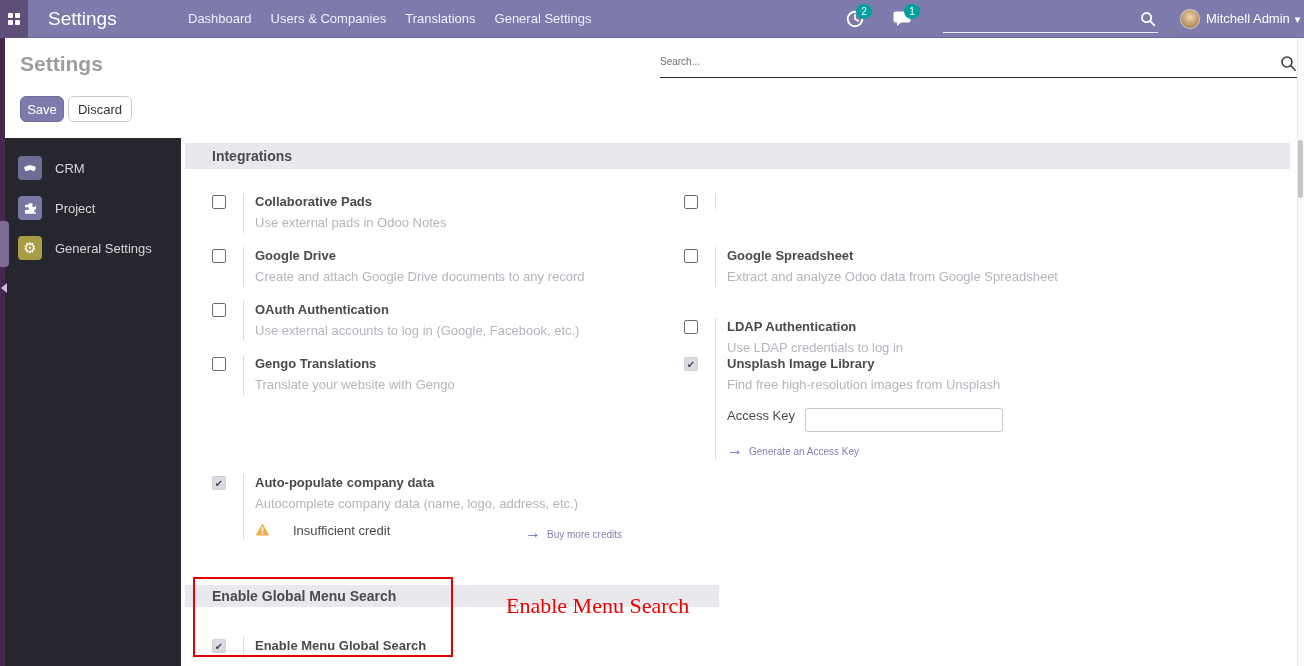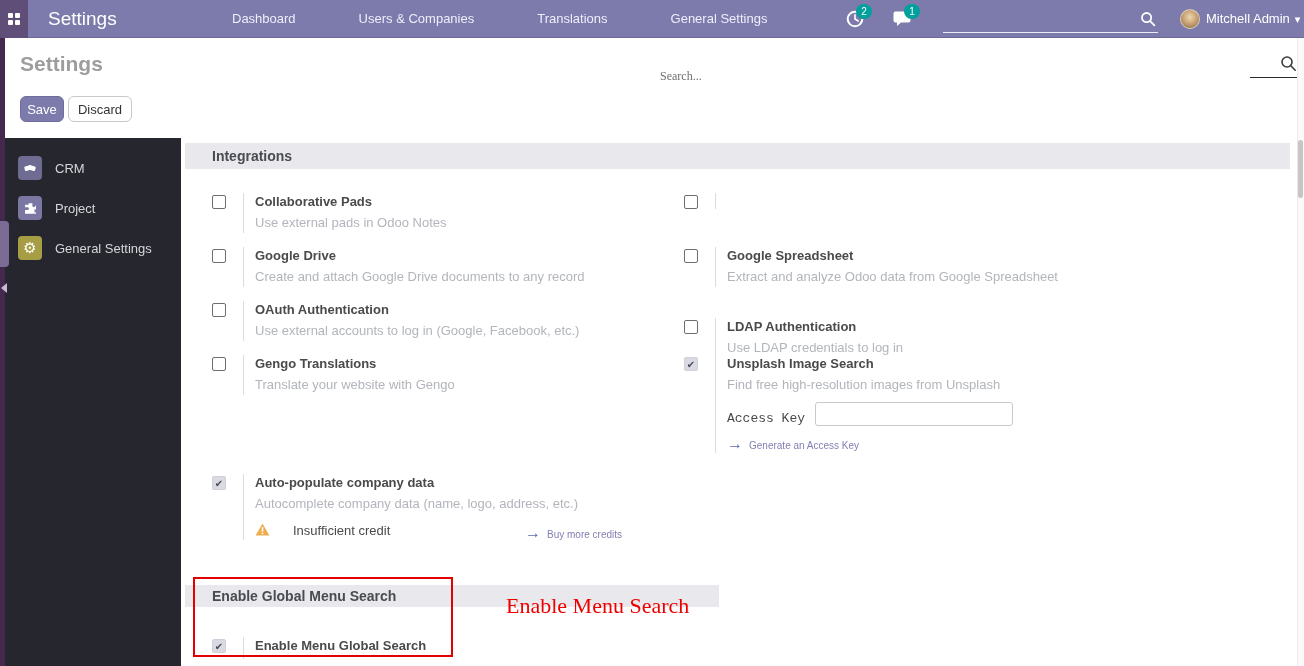--- a/index.html
+++ b/index.html
@@ -6,35 +6,35 @@
   html,body { width:1304px; height:666px; }
   body { font-family:"Liberation Sans","DejaVu Sans",sans-serif; background:#fff; position:relative; overflow:hidden; }
 
   
   .navbar { position:absolute; left:0; top:0; width:1304px; height:38px; background:#7c7bac; border-bottom:1px solid #6b6a99; }
   .nav-apps { position:absolute; left:0; top:0; width:28px; height:38px; background:#5e4e78; display:flex; align-items:center; justify-content:center; cursor:pointer; }
   .grid-icon { display:grid; grid-template-columns:5px 5px; grid-template-rows:5px 5px; gap:2px; }
   .grid-icon i { background:#fff; border-radius:1px; }
   .nav-title { position:absolute; left:48px; top:0; height:38px; line-height:38px; color:#fff; font-size:19px; }
   .nav-menu { position:absolute; left:188px; top:0; height:38px; display:flex; gap:19px; align-items:center; }
-  .nav-menu .mi { color:#eeeefb; font-size:13px; height:38px; line-height:38px; cursor:pointer;margin-left:44px; }
+  .nav-menu .mi { color:#eeeefb; font-size:13px; height:38px; line-height:38px; cursor:pointer; }
   .sys-icon { position:absolute; top:9px; width:20px; height:20px; cursor:pointer; }
   .badge { position:absolute; top:4px; min-width:16px; height:15px; padding:0 4px; background:#00a09d; border-radius:8px; color:#fff; font-size:10px; line-height:15px; text-align:center; }
   .nav-search { position:absolute; left:943px; top:5px; width:215px; height:28px; border-bottom:1px solid rgba(255,255,255,.85); }
   .nav-search input { width:185px; height:26px; background:transparent; border:none; outline:none; color:#fff; font-size:14px; font-family:inherit; }
   .nav-search input::placeholder { color:#e6e6f6; }
   .nav-search .mag { position:absolute; right:2px; top:6px; }
   .avatar { position:absolute; left:1180px; top:9px; width:20px; height:20px; border-radius:50%; border:1px solid rgba(255,255,255,.55); background:radial-gradient(circle at 50% 40%, #eed7b2 0%, #c9a273 48%, #79603f 100%); cursor:pointer; }
   .user-name { position:absolute; left:1206px; top:0; height:38px; line-height:38px; color:#fff; font-size:13px; cursor:pointer; }
   .user-caret::after { content:"▾"; color:#fff; font-size:11px; margin-left:5px; }
 
   
   .page-title { position:absolute; left:20px; top:52px; font-size:21px; font-weight:bold; color:#9d9d9d; }
   .big-search { position:absolute; left:660px; top:48px; width:637px; height:30px; border-bottom:1px solid #2a2a2a; }
-  .big-search input { width:590px; height:26px; border:none; outline:none; font-size:12px; color:#555; font-family:Liberation Serif, serif;margin-top:15px; }
+  .big-search input { width:590px; height:26px; border:none; outline:none; font-size:10px; color:#555; font-family:Liberation Sans, sans-serif; }
   .big-search input::placeholder { color:#6f6f6f; }
   .big-search .mag { position:absolute; right:0; top:7px; }
   .btn { position:absolute; top:96px; height:26px; font-size:13px; border-radius:6px; cursor:pointer; font-family:inherit; }
   .btn-save { left:20px; width:44px; background:#7d7bab; border:1px solid #6f6d9d; color:#fff; }
   .btn-discard { left:68px; width:64px; background:#fff; border:1px solid #c9c9c9; color:#333; }
 
   
   .left-strip { position:absolute; left:0; top:38px; width:5px; height:628px; background:#45284e; z-index:5; }
   .active-tab { position:absolute; left:0; top:221px; width:9px; height:46px; background:#7b6c96; border-radius:0 4px 4px 0; z-index:6; }
   .rail-notch { position:absolute; left:1px; top:283px; width:0; height:0; border-top:5px solid transparent; border-bottom:5px solid transparent; border-right:6px solid #c9b8d6; z-index:7; }
@@ -47,21 +47,21 @@
   .section-bar { position:absolute; left:185px; top:143px; width:1105px; height:26px; background:#e9e9ed; }
   .section-bar span { display:block; padding-left:27px; line-height:26px; font-weight:bold; font-size:14px; color:#484b50; }
   .srow { position:absolute; display:flex; align-items:stretch; }
   .cb { width:14px; height:14px; border:1px solid #6e6e6e; border-radius:2px; background:#fff; margin-top:2px; flex:none; cursor:pointer; }
   .cb.checked { border:1px solid #d0d0da; background:#dadae2; font-size:10px; line-height:13px; text-align:center; color:#4a4a57; }
   .cb.checked::after { content:"✔"; }
   .vsep { width:1px; background:#dcdcdc; margin-left:17px; flex:none; }
   .texts { padding-left:11px; }
   .stitle { font-weight:bold; font-size:13px; color:#4a4a4a; line-height:1.4; cursor:pointer; }
   .sdesc { font-size:13px; color:#b2b5bb; line-height:1.5; margin-top:2px; }
-  .field-row { display:flex; align-items:flex-end; margin-top:7px;font-family:Liberation Mono, monospace; }
+  .field-row { display:flex; align-items:flex-start; margin-top:13px; }
   .field-label { font-size:13px; color:#4a4a4a; }
   .txt-input { width:198px; height:24px; margin-left:10px; border:1px solid #c9c9c9; border-radius:3px; outline:none; font-size:13px; padding:0 6px; font-family:inherit; }
   .link { font-size:10px; color:#827fb3; cursor:pointer; }
   .arrow::before { content:"→"; color:#5a69b5; font-weight:bold; margin-right:6px; }
   .link-row { margin-top:9px; }
   .warn-row { display:flex; align-items:center; gap:23px; margin-top:8px; }
   .warn-text { font-size:13px; color:#4a4a4a; }
   .buy-link { position:absolute; left:525px; top:524px; }
 
   
@@ -228,21 +228,21 @@
   <div class="texts">
     <div class="stitle">LDAP Authentication</div>
     <div class="sdesc">Use LDAP credentials to log in</div>
   </div>
 </div>
 
 <div class="srow" style="left:684px;top:355px;width:470px">
   <span class="cb checked"></span>
   <span class="vsep"></span>
   <div class="texts">
-    <div class="stitle">Unsplash Image Search</div>
+    <div class="stitle">Unsplash Image Library</div>
     <div class="sdesc">Find free high-resolution images from Unsplash</div>
     <div class="field-row">
       <span class="field-label">Access Key</span>
       <input class="txt-input" type="text" value="" style="">
     </div>
     <div class="link-row">
       <span class="arrow"></span><span class="link">Generate an Access Key</span>
     </div>
   </div>
 </div>

